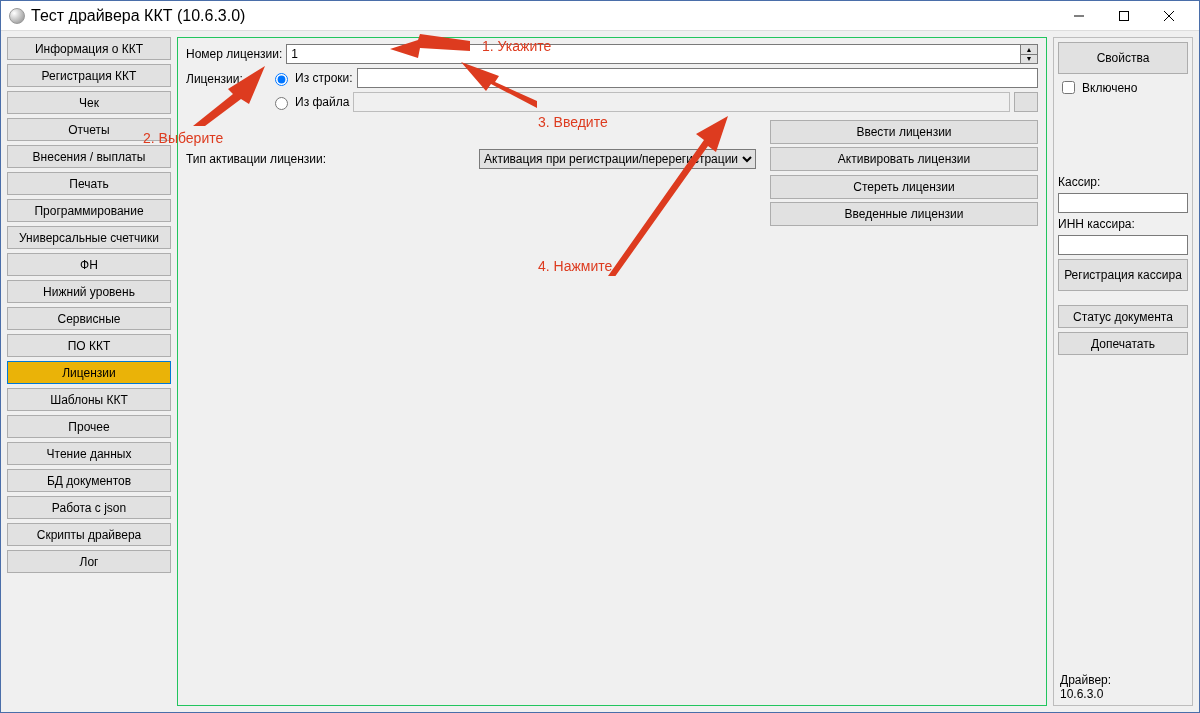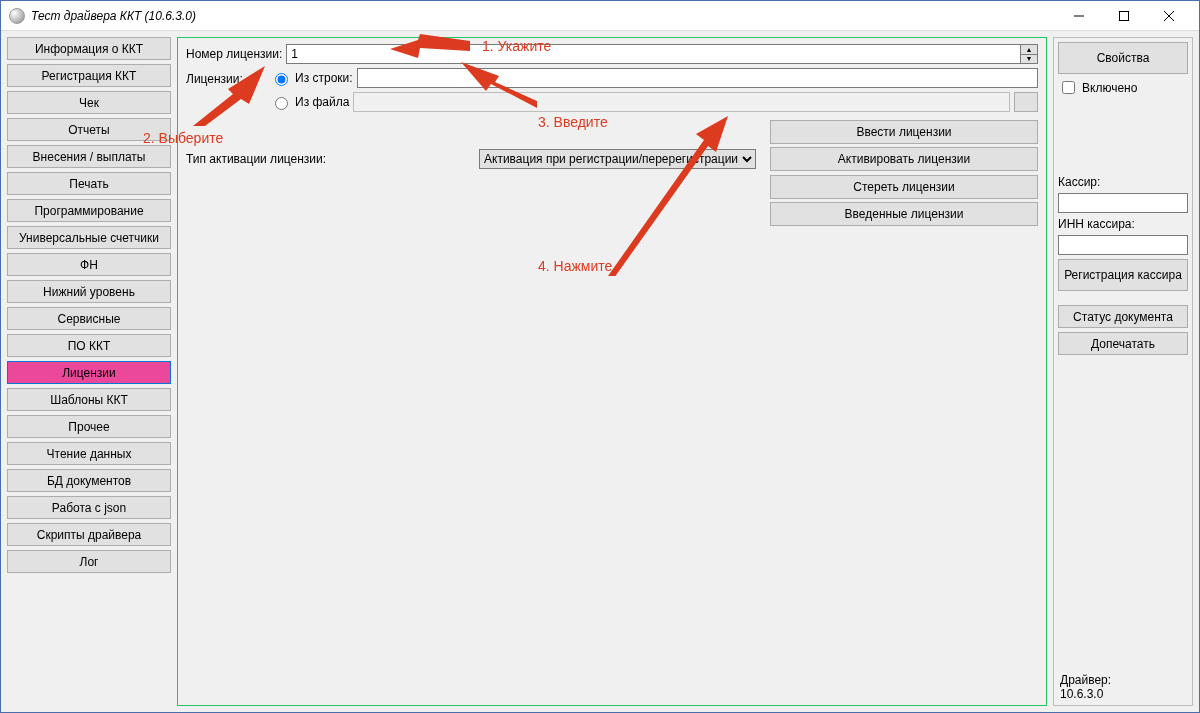--- a/index.html
+++ b/index.html
@@ -1,27 +1,27 @@
 <!DOCTYPE html>
 <html><head>
 <meta charset="utf-8">
 <style>
   * { box-sizing: border-box; font-family: "Segoe UI", Tahoma, sans-serif; font-size: 12px; }
   body { margin: 0; background: #fff; }
   .window { width: 1200px; height: 713px; border: 1px solid #4a6ea9; display: flex; flex-direction: column; background: #f0f0f0; position: relative; }
   .titlebar { height: 30px; background: #fff; border-bottom: 1px solid #ddd; display: flex; align-items: center; padding: 0 8px; justify-content: space-between; }
   .titlebar-left { display: flex; align-items: center; gap: 6px; }
   .app-icon { width: 16px; height: 16px; background: radial-gradient(circle at 30% 30%, #fff, #888); border-radius: 50%; border:1px solid #999;}
-  .title-text { font-size: 12px; font-style: italic; }
+  .title-text { font-size: 16px; }
   .titlebar-right { display: flex; }
   .win-btn { width: 45px; height: 29px; display: flex; align-items: center; justify-content: center; cursor: default; }
   .content { flex: 1; display: flex; padding: 6px 6px 6px 6px; gap: 6px; overflow: hidden; }
   .sidebar { width: 164px; display: flex; flex-direction: column; gap: 4px; }
   .btn { background: #e1e1e1; border: 1px solid #adadad; height: 23px; display:flex; align-items:center; justify-content:center; text-align: center; cursor: default; padding:0 4px;}
-  .btn.active { background:#ec4899; border-color:#0078d7; }
+  .btn.active { background:#eab308; border-color:#0078d7; }
   .main { flex:1; border: 1px solid #22c55e; background:#f0f0f0; position:relative; padding:6px 8px; }
   .right { width:140px; display:flex; flex-direction:column; gap:4px; }
   .right-panel { border:1px solid #bdbdbd; background:#f0f0f0; padding:4px; display:flex; flex-direction:column; gap:4px; flex:1; position:relative;}
   .row { display:flex; align-items:center; gap:4px; margin-bottom:4px; }
   .label { white-space:nowrap; }
   input[type=text] { border:1px solid #7a7a7a; background:#fff; height:20px; padding:0 4px; font-size:12px;}
   .spinner { width:100%; display:flex; }
   .spinner input { flex:1; border-right:none;}
   .spin-btns { width:18px; display:flex; flex-direction:column; border:1px solid #7a7a7a; }
   .spin-btns div { flex:1; display:flex; align-items:center; justify-content:center; font-size:7px; background:#e1e1e1; line-height:1;}

